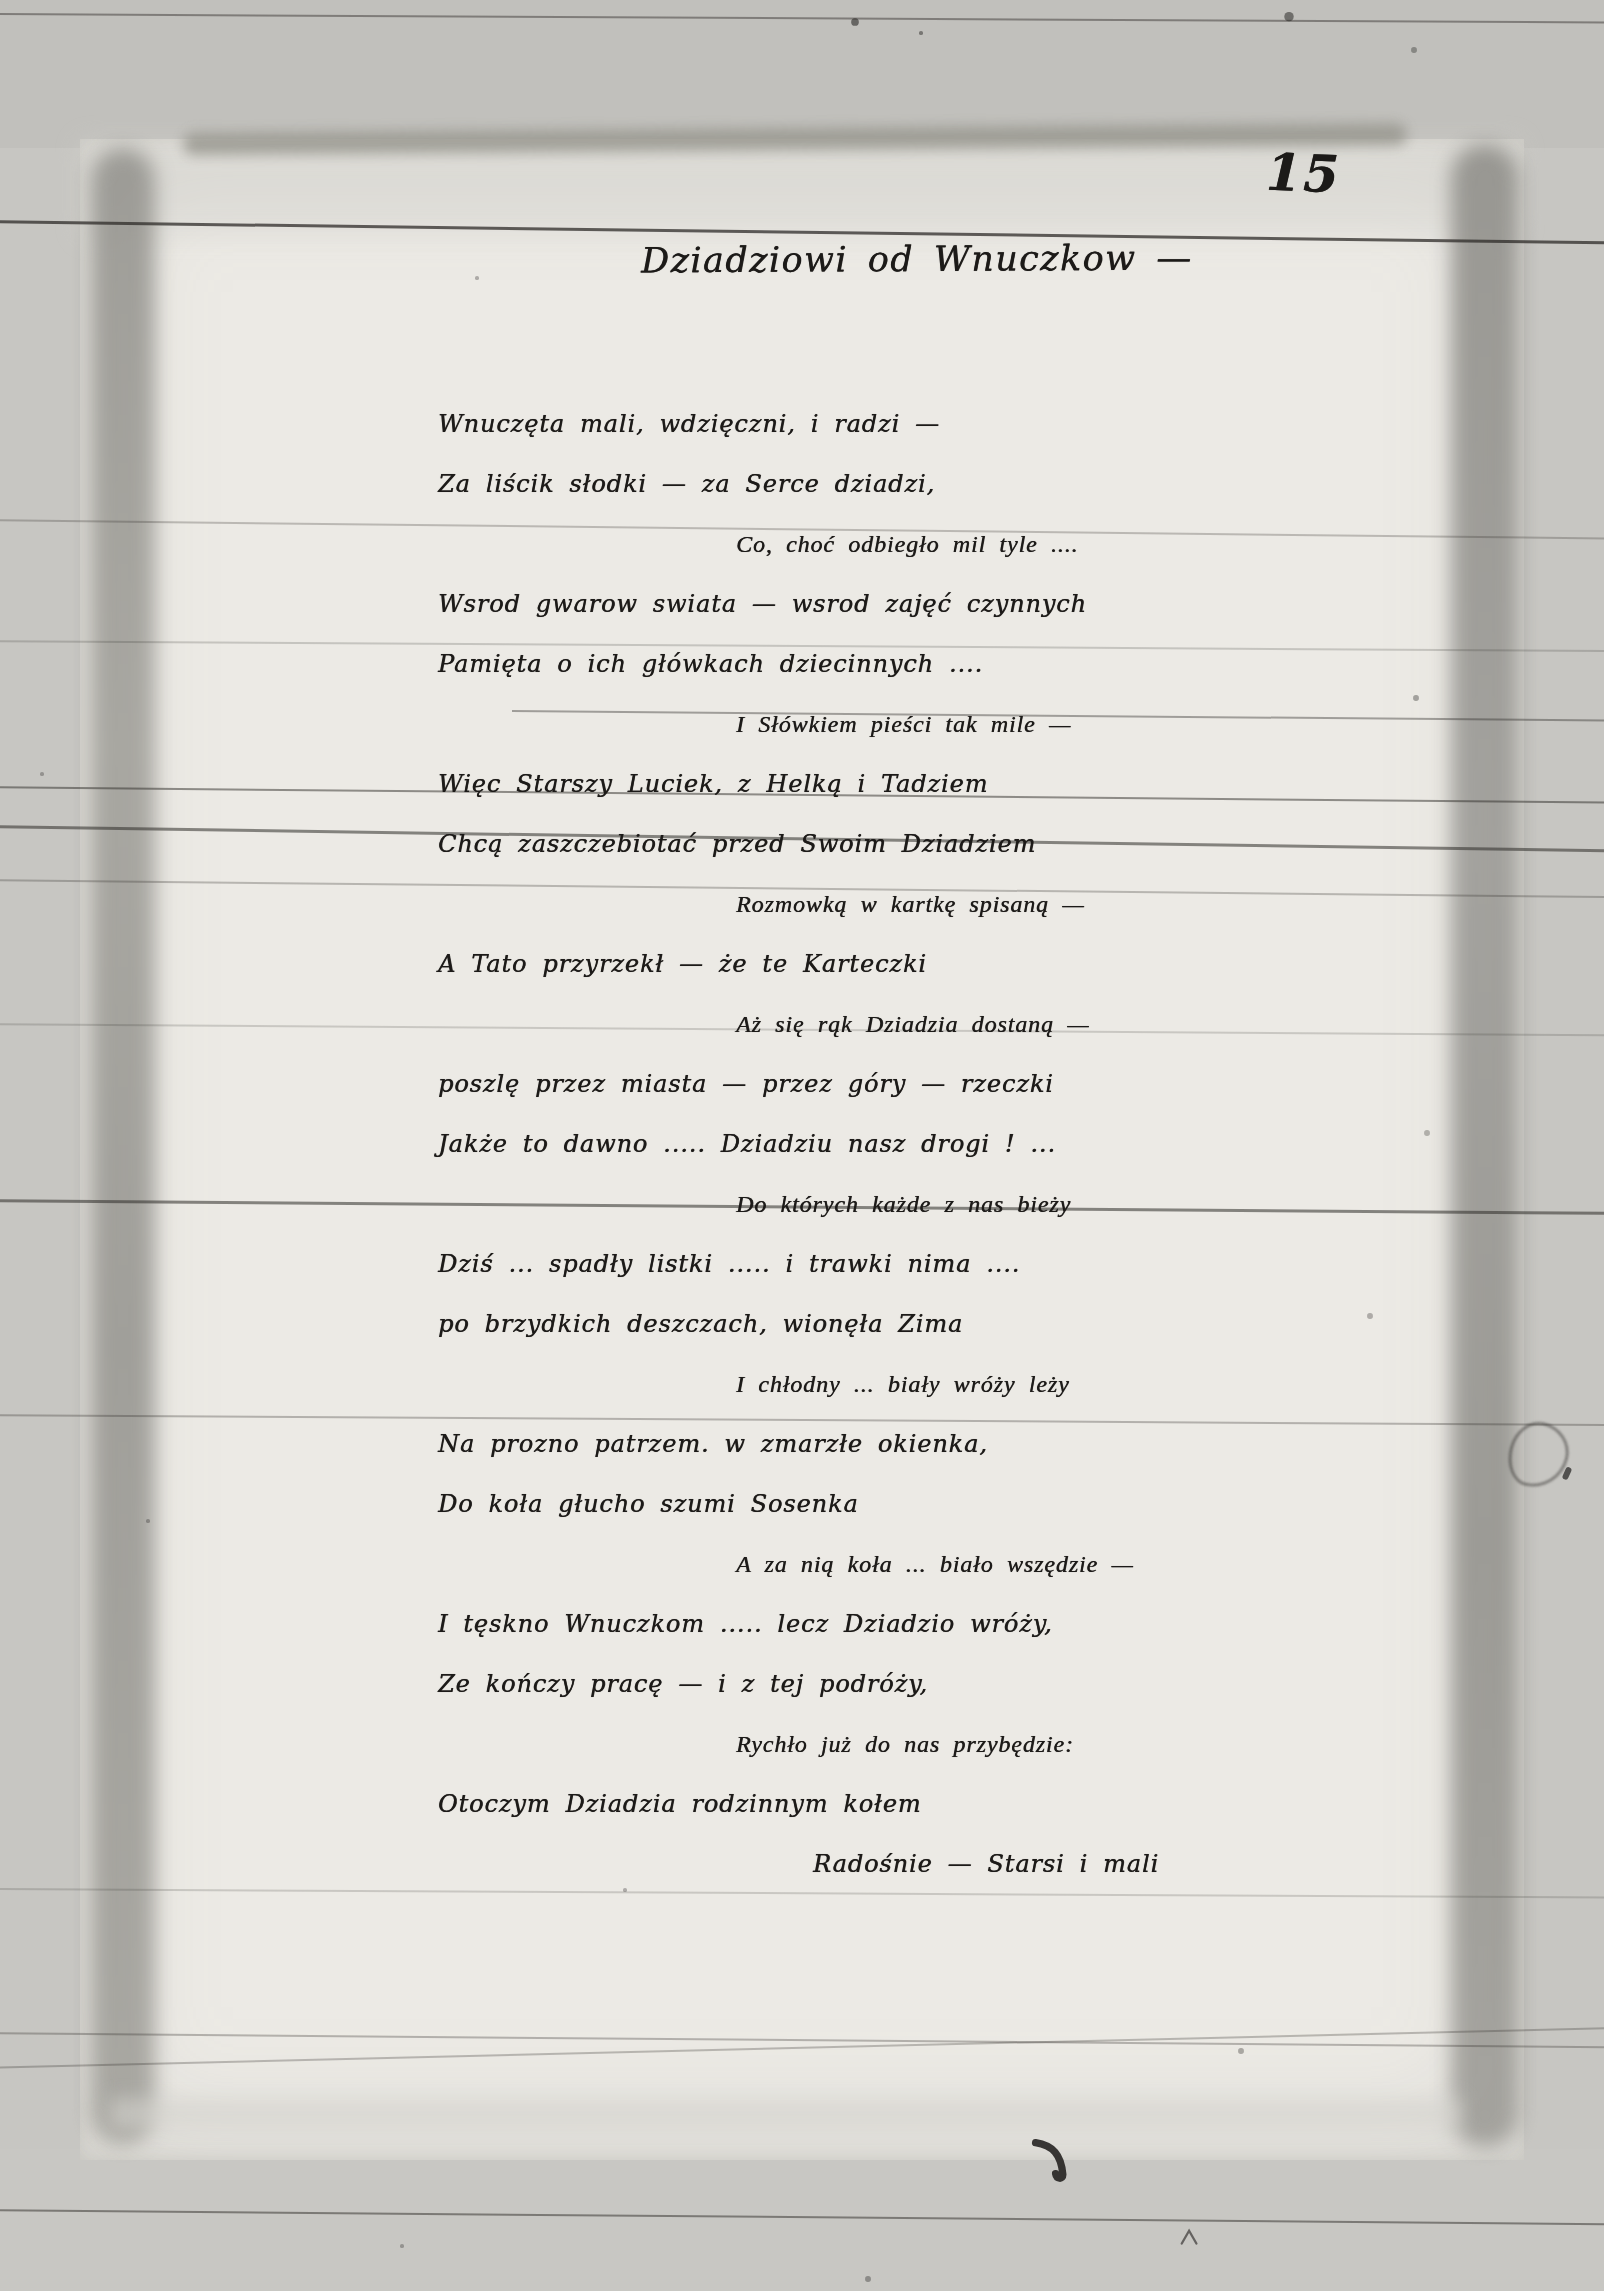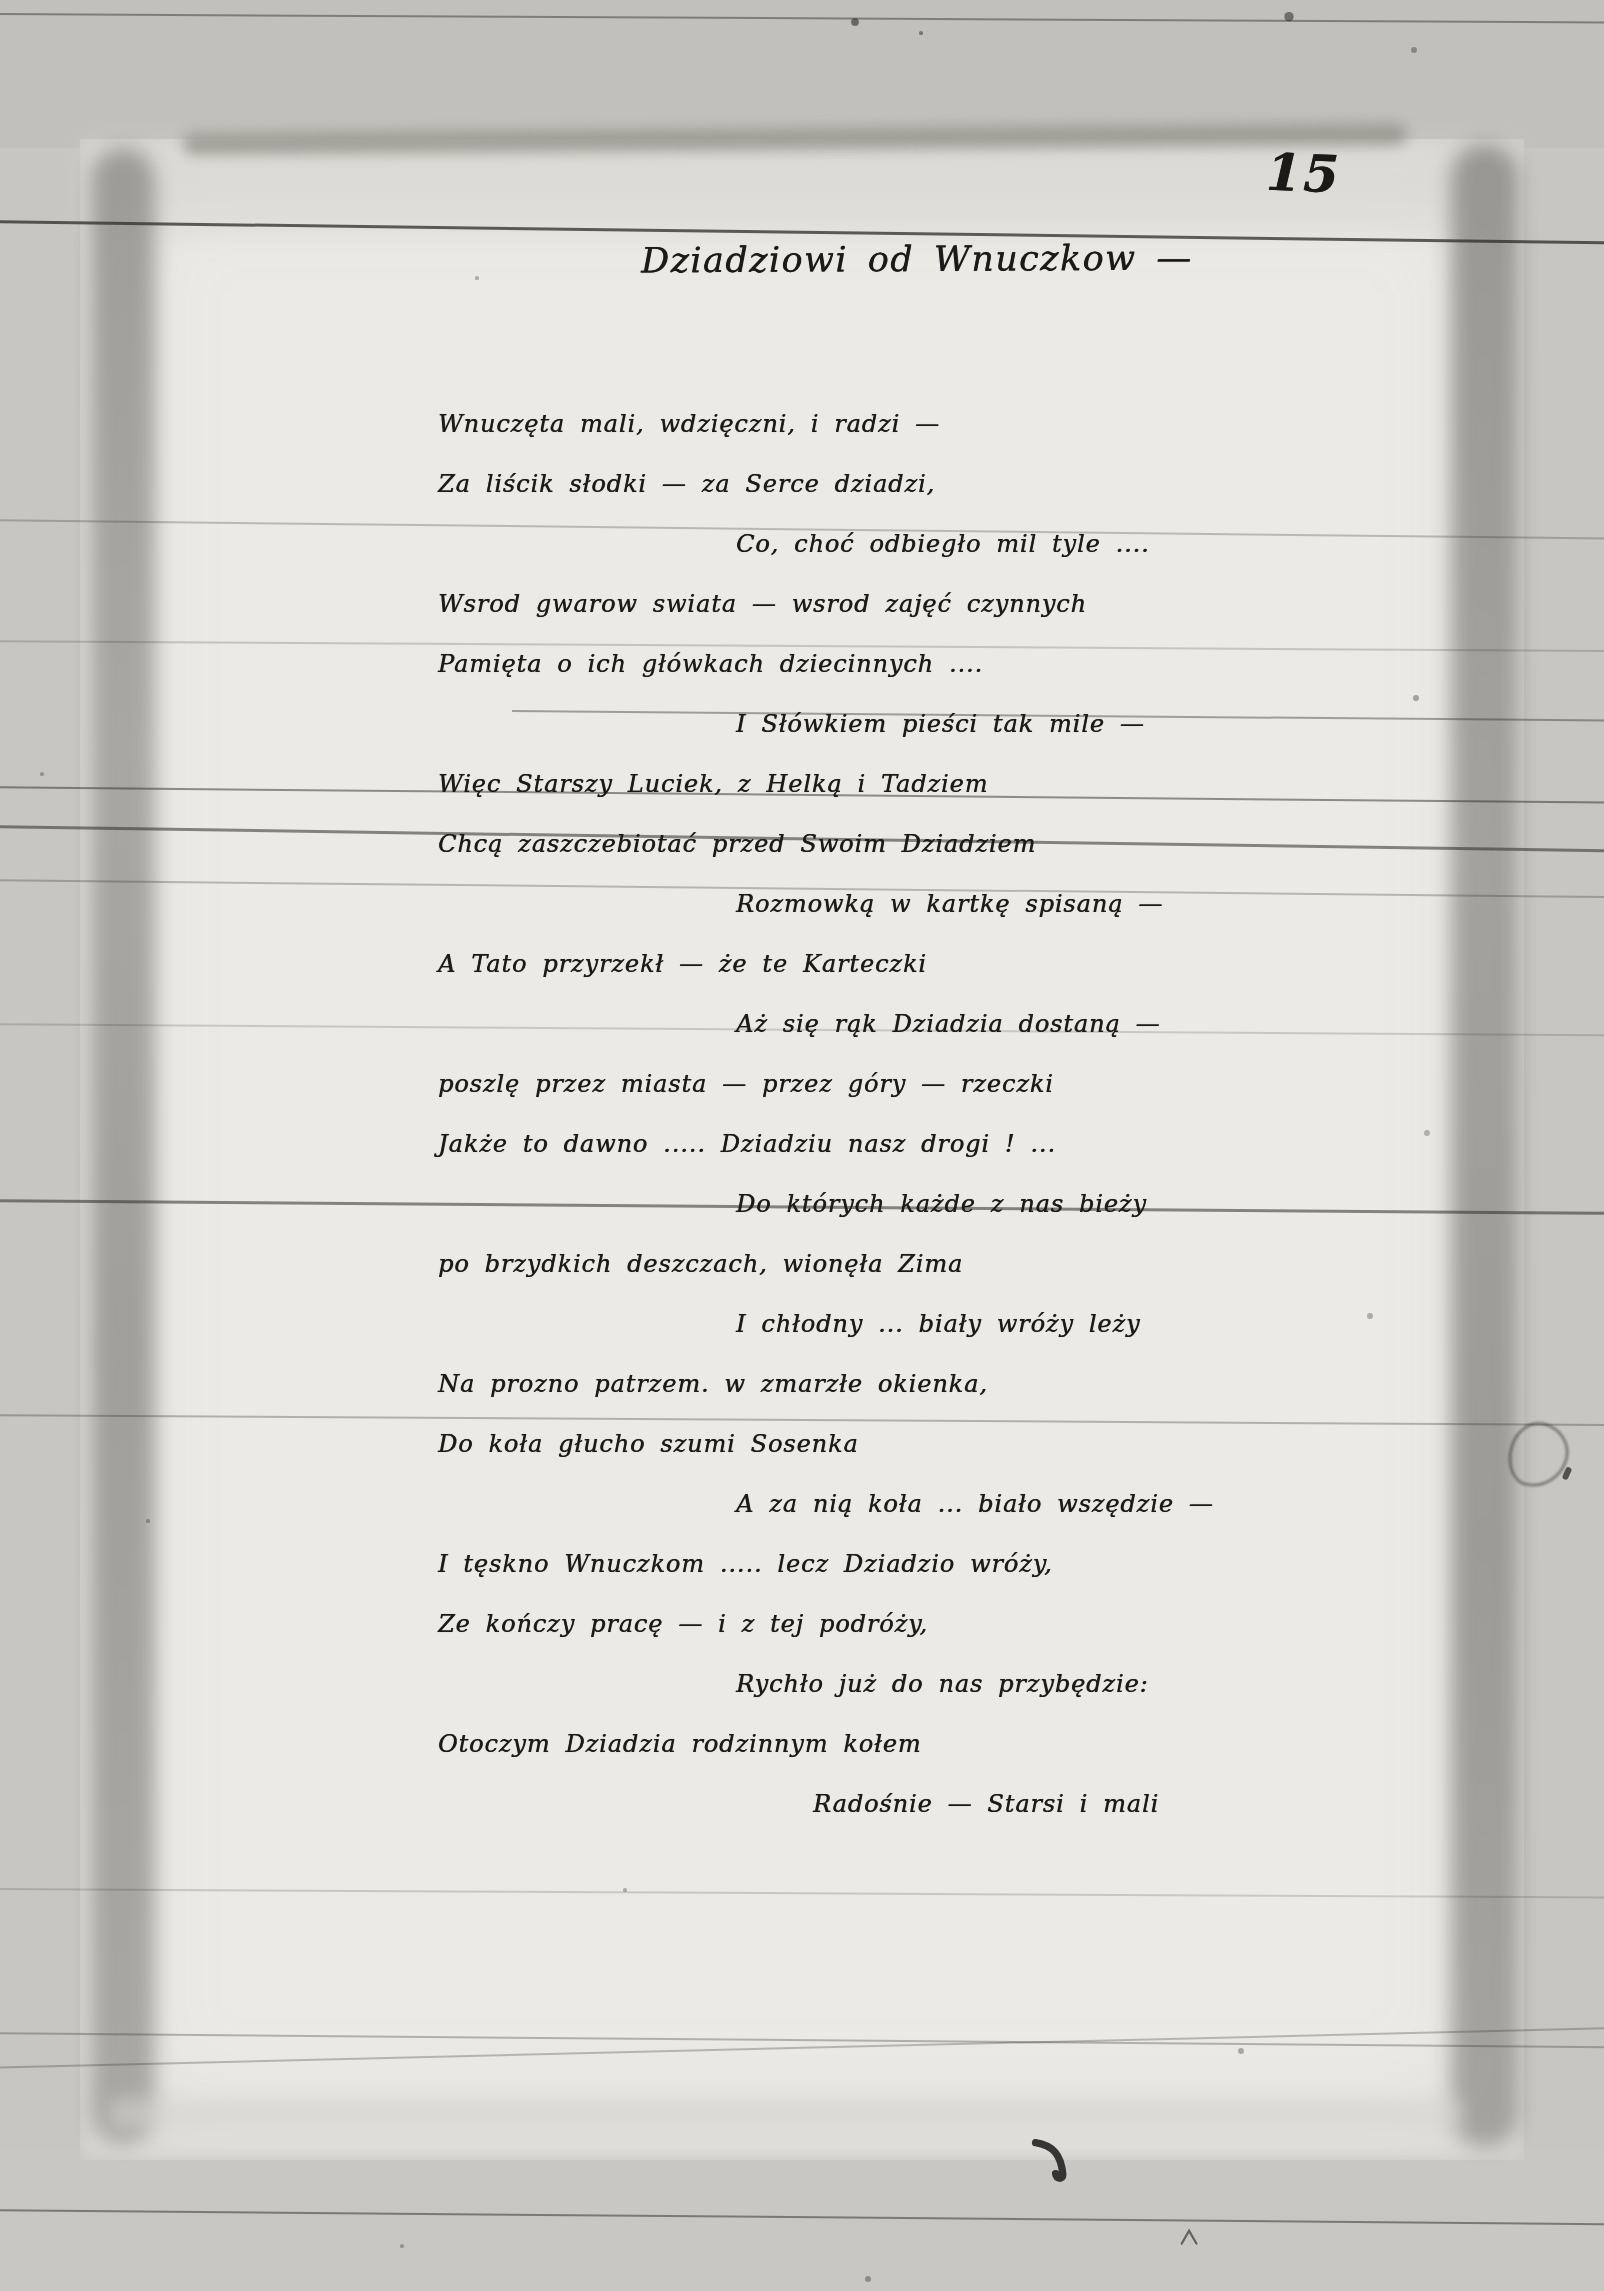--- a/index.html
+++ b/index.html
@@ -68,21 +68,21 @@
     position:absolute;left:641px;top:239px;
     font-size:35px;letter-spacing:1.4px;word-spacing:7.3px;white-space:nowrap;
     transform:rotate(-0.3deg);
   }
   .poem{
     position:absolute;left:418px;top:397px;
     font-size:24px;letter-spacing:0.9px;word-spacing:6.4px;
   }
   .poem-line{height:60px;line-height:55px;white-space:nowrap;}
   .indent-0{padding-left:20px;}
-  .indent-1{padding-left:318px;}
+  .indent-1{padding-left:318px;font-family:Liberation Serif, serif;}
   .indent-2{padding-left:395px;}
   
   .speck{
     position:absolute;left:0;top:0;width:3.7px;height:3.7px;border-radius:50%;
     box-shadow:
       853px 20px 0 1.8px rgba(30,28,26,.55),
       919px 31px 0 0 rgba(30,28,26,.45),
       1287px 14.6px 0 2.7px rgba(30,28,26,.5),
       1412px 48px 0 0.9px rgba(30,28,26,.35),
       475px 276px 0 0 rgba(30,28,26,.3),
@@ -150,20 +150,21 @@
       <div class="poem-line indent-0">Pamięta o ich główkach dziecinnych ....</div>
       <div class="poem-line indent-1">I Słówkiem pieści tak mile —</div>
       <div class="poem-line indent-0">Więc Starszy Luciek, z Helką i Tadziem</div>
       <div class="poem-line indent-0">Chcą zaszczebiotać przed Swoim Dziadziem</div>
       <div class="poem-line indent-1">Rozmowką w kartkę spisaną —</div>
       <div class="poem-line indent-0">A Tato przyrzekł — że te Karteczki</div>
       <div class="poem-line indent-1">Aż się rąk Dziadzia dostaną —</div>
       <div class="poem-line indent-0">poszlę przez miasta — przez góry — rzeczki</div>
       <div class="poem-line indent-0">Jakże to dawno ..... Dziadziu nasz drogi ! ...</div>
       <div class="poem-line indent-1">Do których każde z nas bieży</div>
+      <div class="poem-line indent-0">Dziś ... spadły listki ..... i trawki nima ....</div>
       <div class="poem-line indent-0">po brzydkich deszczach, wionęła Zima</div>
       <div class="poem-line indent-1">I chłodny ... biały wróży leży</div>
       <div class="poem-line indent-0">Na prozno patrzem. w zmarzłe okienka,</div>
       <div class="poem-line indent-0">Do koła głucho szumi Sosenka</div>
       <div class="poem-line indent-1">A za nią koła ... biało wszędzie —</div>
       <div class="poem-line indent-0">I tęskno Wnuczkom ..... lecz Dziadzio wróży,</div>
       <div class="poem-line indent-0">Ze kończy pracę — i z tej podróży,</div>
       <div class="poem-line indent-1">Rychło już do nas przybędzie:</div>
       <div class="poem-line indent-0">Otoczym Dziadzia rodzinnym kołem</div>
       <div class="poem-line indent-2">Radośnie — Starsi i mali</div>

